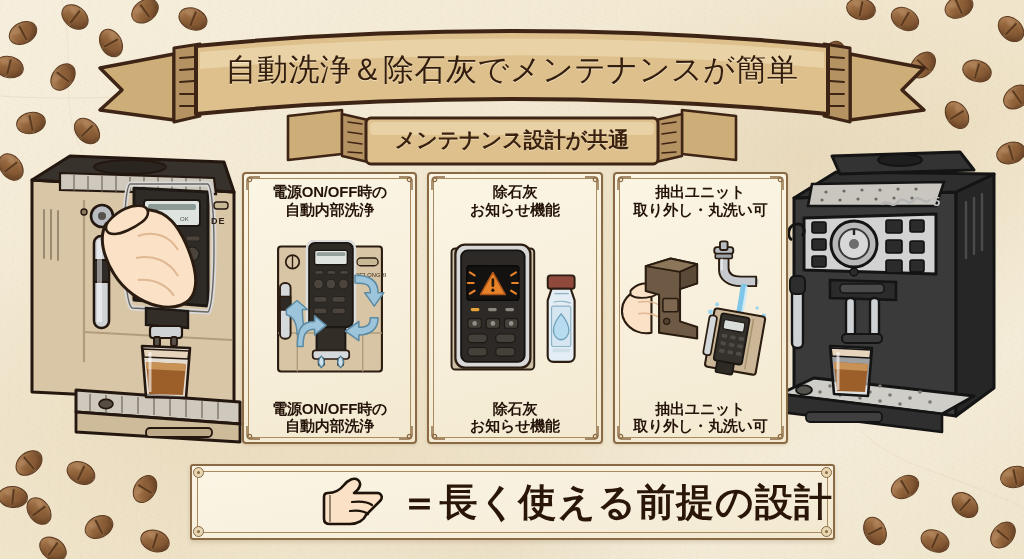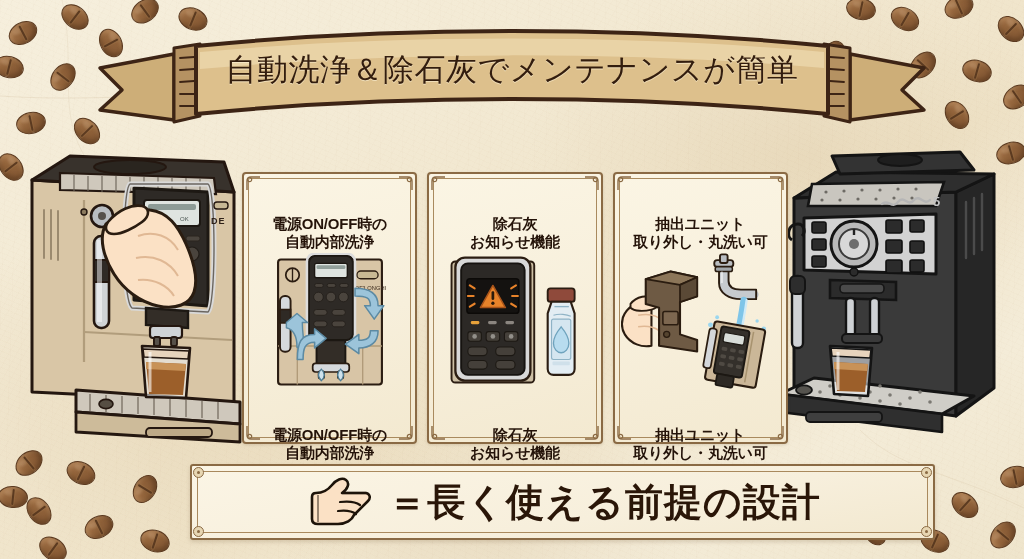--- a/index.html
+++ b/index.html
@@ -152,46 +152,45 @@
   .panel-caption {
     position: relative;
     z-index: 2;
     text-align: center;
     font-size: 15px;
     font-weight: 700;
     line-height: 1.17;
     color: #241309;
     white-space: pre-line;
     letter-spacing: -.2px;
-    margin-top: 32px;
   }
   .panel-art {
     position: relative;
     z-index: 2;
     flex: 1 1 auto;
     width: 100%;
     display: flex;
     align-items: center;
     justify-content: center;
     padding: 3px 0;
   }
   .panel-art svg { display: block; max-width: 100%; max-height: 100%; }
 
   
   #bottom-banner {
     position: absolute;
     left: 190px; top: 464px;
-    width: 745px; height: 76px;
+    width: 645px; height: 76px;
     background: linear-gradient(170deg, #fbf5e5 0%, #f7efdc 60%, #f2e8cf 100%);
     border: 2.4px solid #8a6a44;
     border-radius: 3px;
     box-shadow: 0 2px 4px rgba(90,60,30,.18);
     display: flex;
     align-items: center;
-    justify-content: center;
+    justify-content: flex-end;
     gap: 14px;
   }
   #bottom-banner::before {
     content: "";
     position: absolute; inset: 5px;
     border: 1.4px solid #a9895d;
     border-radius: 2px;
     pointer-events: none;
   }
   .bb-dot {
@@ -303,20 +302,41 @@
         <line x1="734" y1="33" x2="748" y2="34"></line>
           <line x1="734" y1="45" x2="748" y2="46"></line>
         <line x1="734" y1="57" x2="748" y2="58"></line>
           <line x1="734" y1="70" x2="748" y2="70"></line>
         <line x1="734" y1="82" x2="748" y2="82"></line>
       </g>
     </svg>
     <div class="ribbon-title-text">自動洗浄＆除石灰でメンテナンスが簡単</div>
   </div>
 
+  <div id="sub-banner">
+    <svg viewBox="0 0 452 58" preserveAspectRatio="none">
+      <path d="M2 6 L56 0 L56 44 L2 50 Z" fill="#cdae78" stroke="#3d2415" stroke-width="2.6" stroke-linejoin="round"></path>
+      <path d="M450 6 L396 0 L396 44 L450 50 Z" fill="#cdae78" stroke="#3d2415" stroke-width="2.6" stroke-linejoin="round"></path>
+      <path d="M56 4 L82 10 L82 52 L56 46 Z" fill="#b59262" stroke="#3d2415" stroke-width="2.4" stroke-linejoin="round"></path>
+      <path d="M396 4 L370 10 L370 52 L396 46 Z" fill="#b59262" stroke="#3d2415" stroke-width="2.4" stroke-linejoin="round"></path>
+      <rect x="80" y="8" width="292" height="46" rx="5" fill="#ddc08c" stroke="#3d2415" stroke-width="3"></rect>
+      <rect x="84" y="12" width="284" height="13" rx="4" fill="rgba(255,243,214,.34)"></rect>
+      <g stroke="#3d2415" stroke-width="1.5" stroke-linecap="round">
+        <line x1="62" y1="12" x2="76" y2="14"></line>
+          <line x1="62" y1="22" x2="76" y2="24"></line>
+        <line x1="62" y1="32" x2="76" y2="34"></line>
+          <line x1="62" y1="42" x2="76" y2="43"></line>
+        <line x1="376" y1="14" x2="390" y2="12"></line>
+          <line x1="376" y1="24" x2="390" y2="22"></line>
+        <line x1="376" y1="34" x2="390" y2="32"></line>
+          <line x1="376" y1="43" x2="390" y2="42"></line>
+      </g>
+    </svg>
+    <div class="ribbon-sub-text">メンテナンス設計が共通</div>
+  </div>
 
   <div class="machine" id="machine-left">
     <svg viewBox="0 0 236 312">
 
       <path d="M14 40 L14 252 L216 262 L216 52 Z" fill="#d9c6a6" stroke="#241710" stroke-width="3" stroke-linejoin="round"></path>
 
       <path d="M14 40 L52 16 L206 22 L216 52 Z" fill="#38322c" stroke="#241710" stroke-width="3" stroke-linejoin="round"></path>
       <ellipse cx="112" cy="27" rx="36" ry="7" fill="#2a251f" stroke="#241710" stroke-width="2"></ellipse>
 
       <path d="M42 33 L196 38 L198 54 L42 50 Z" fill="#cfc8bc" stroke="#241710" stroke-width="2.2"></path>

